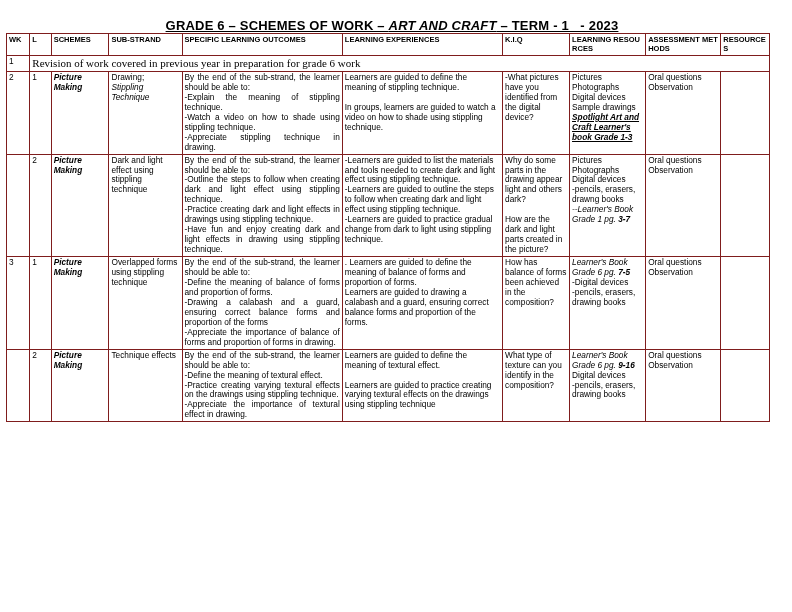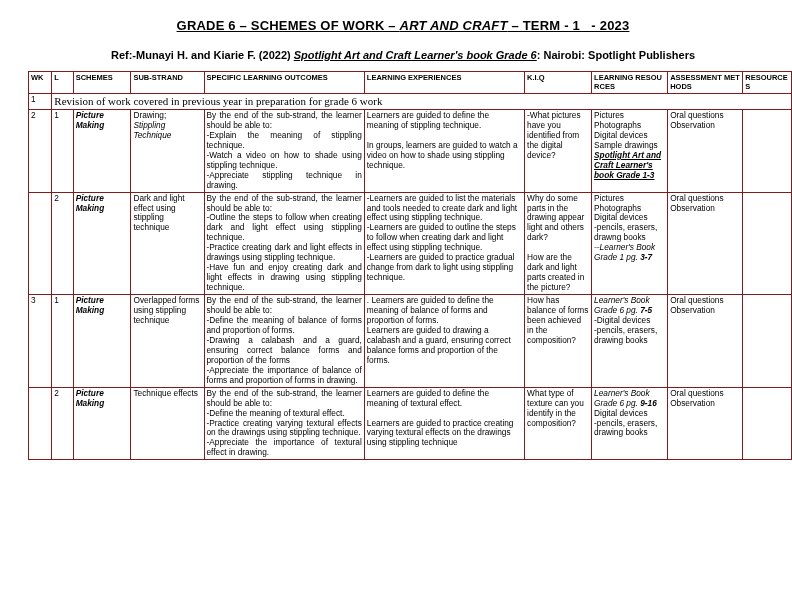--- a/index.html
+++ b/index.html
@@ -1,17 +1,17 @@
 <!DOCTYPE html>
 <html><head>
 <meta charset="utf-8">
 <style>
   html,body{margin:0;padding:0;background:#e8e8e8;}
   .page{width:792px;height:612px;background:#ffffff;box-sizing:border-box;
-        padding:12px 14px 0 28px;font-family:"Liberation Sans",sans-serif;color:#000;overflow:hidden;}
+        padding:12px 14px 0 6px;font-family:"Liberation Sans",sans-serif;color:#000;overflow:hidden;}
   .title{text-align:center;font-size:13px;font-weight:bold;letter-spacing:.2px;margin:6px 0 0 0;}
   .title .uwrap{text-decoration:underline;}
   .title .it{font-style:italic;}
   .refline{text-align:center;font-size:11px;font-weight:bold;margin:16px 0 10px 0;}
   .refline .book{font-style:italic;text-decoration:underline;}
   table{border-collapse:collapse;table-layout:fixed;width:764px;}
   th,td{border:1px solid #7f1d1d;vertical-align:top;padding:1px 2px;}
   th{font-size:7.5px;font-weight:bold;text-align:left;word-break:break-all;line-height:1.25;}
   td{font-size:8.3px;line-height:1.2;white-space:pre-line;overflow:hidden;}
   td.just{text-align:justify;}
@@ -24,23 +24,20 @@
 </style>
 </head>
 <body>
 
 <div class="page">
 
   <div class="title">
     <span class="uwrap"><span>GRADE 6 – SCHEMES OF WORK – </span><span class="it">ART AND CRAFT</span><span> – TERM - 1&nbsp;&nbsp;&nbsp;- 2023</span></span>
   </div>
 
-  <div class="refline">
-    <span>Ref:-Munayi H. and Kiarie F. (2022) </span><span class="book">Spotlight Art and Craft Learner's book Grade 6</span><span>: Nairobi: Spotlight Publishers</span>
-  </div>
 
   <table>
     <colgroup>
       <col style="width:23px">
         <col style="width:21px">
         <col style="width:57px">
         <col style="width:72px">
       <col style="width:158px">
         <col style="width:158px">
         <col style="width:66px">

